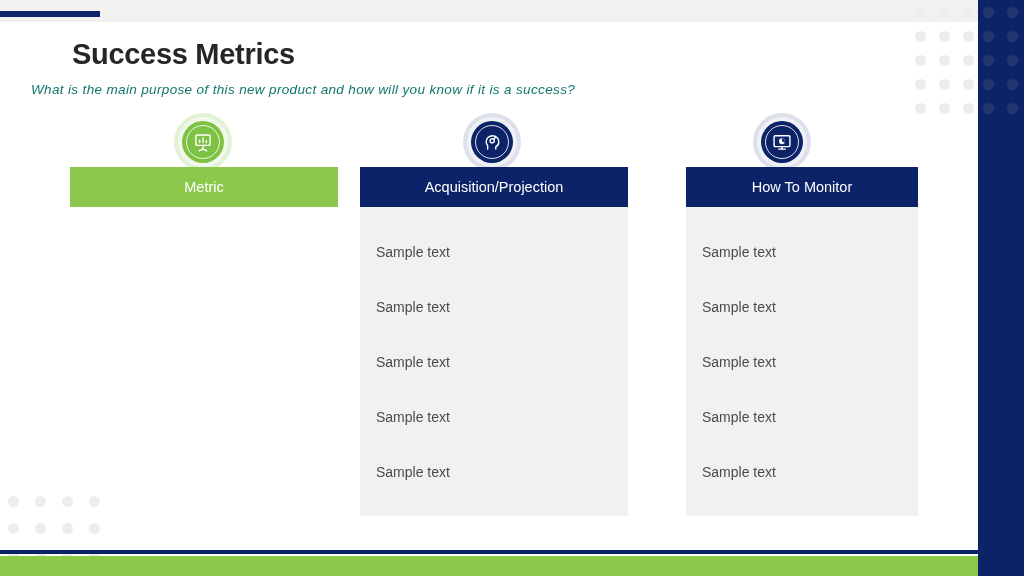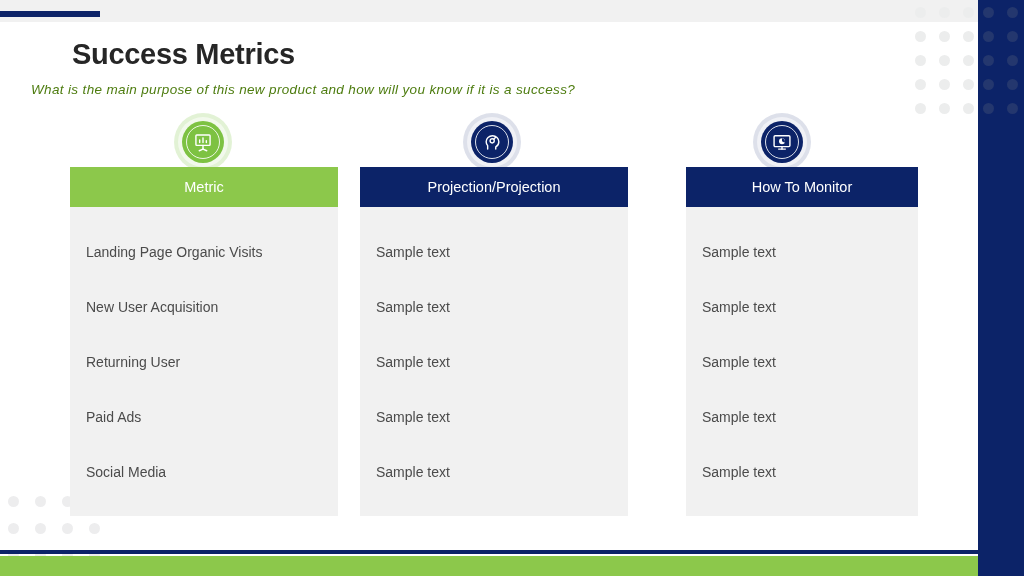--- a/index.html
+++ b/index.html
@@ -78,21 +78,21 @@
 
   
   .page-title {
     position:absolute; left:31px; top:38px;
     font-size:29px; font-weight:bold; color:#262626;
     letter-spacing:-0.3px;
     margin-left:41px;
   }
   .page-subtitle {
     position:absolute; left:31px; top:82px;
-    font-size:13.5px; font-style:italic; color:#4d7c0f;
+    font-size:13.5px; font-style:italic; color:#0f766e;
     letter-spacing:0.35px;
   }
 
   
   .columns {
     position:absolute; left:70px; top:167px; width:725px; height:335px;
   }
   .col {
     position:absolute; top:0; width:268px;
   }
@@ -239,31 +239,24 @@
       <line x1="12" y1="17.5" x2="12" y2="20.5"></line>
       <circle cx="12" cy="11" r="3.6" fill="#ffffff" stroke="none"></circle>
       <path d="M12 11 V7.4 A3.6 3.6 0 0 1 15.1 12.8 Z" fill="#0c2368" stroke="none"></path>
     </svg>
   </div>
 
   <div class="columns">
 
     <div class="col col-1">
       <div class="col-header">Metric</div>
-      <div class="col-body">
-        <div class="cell">Landing Page Organic Visits</div>
-        <div class="cell">New User Acquisition</div>
-        <div class="cell">Returning User</div>
-        <div class="cell">Paid Ads</div>
-        <div class="cell">Social Media</div>
-      </div>
     </div>
 
     <div class="col col-2">
-      <div class="col-header">Projection/Projection</div>
+      <div class="col-header">Acquisition/Projection</div>
       <div class="col-body">
         <div class="cell">Sample text</div>
         <div class="cell">Sample text</div>
         <div class="cell">Sample text</div>
         <div class="cell">Sample text</div>
         <div class="cell">Sample text</div>
       </div>
     </div>
 
     <div class="col col-3">

